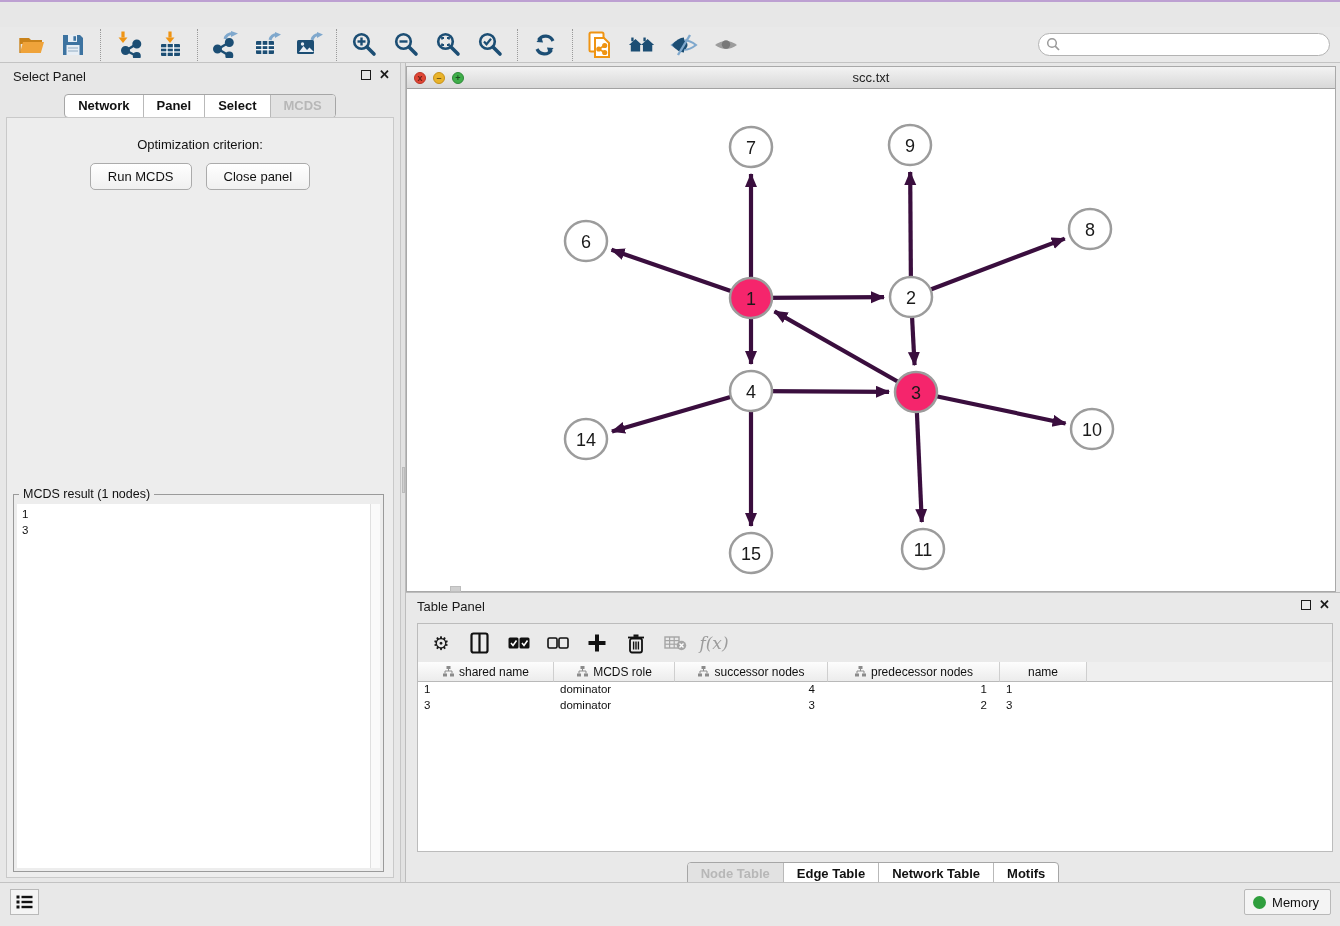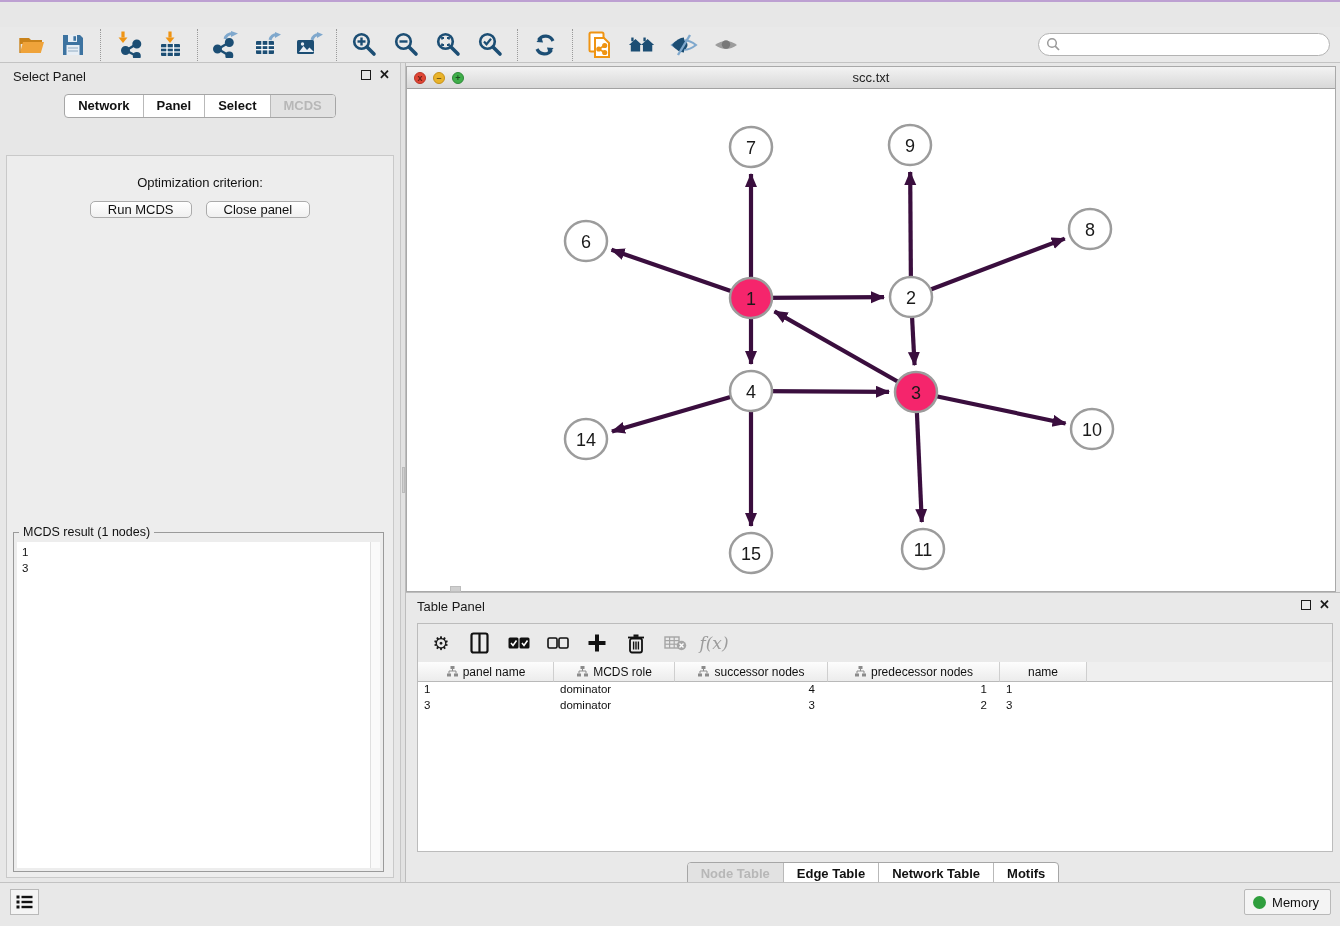--- a/index.html
+++ b/index.html
@@ -31,32 +31,32 @@
   .panel-btns { position:absolute; right:10px; top:6px; display:flex; gap:8px; align-items:center; }
   .float-box { width:10px; height:10px; border:1.5px solid #1a1a1a; display:inline-block; }
   .close-x { font-size:13px; font-weight:bold; color:#1a1a1a; line-height:11px; }
   .seg-tabs { display:flex; border:1px solid #a6a6a6; border-radius:4px; overflow:hidden;
               background:#fff; font-size:13px; font-weight:bold; width:max-content; }
   .seg-tab { padding:3px 13px 4px; border-right:1px solid #b9b9b9; color:#111; }
   .seg-tab:last-child { border-right:none; }
   .seg-tab.active { background:#e2e2e2; color:#b7b7b7; }
   .cp-tabs { position:absolute; top:31px; left:0; right:0; display:flex; justify-content:center; }
   .cp-body { position:absolute; left:6px; right:6px; top:54px; bottom:10px;
-             background:#ededed; border:1px solid #c9c9c9;margin-top:38px; }
+             background:#ededed; border:1px solid #c9c9c9; }
   .crit-label { margin-top:19px; text-align:center; font-size:13px; color:#111; }
   .dropdown { position:relative; margin:9px auto 0; width:310px; height:23px; background:#fff;
               border:1px solid #adadad; border-radius:5px; font-size:13px; line-height:21px;
               padding-left:12px; color:#111; }
   .stepper { position:absolute; right:9px; top:3px; display:flex; flex-direction:column; gap:2px; }
   .tri-up { width:0; height:0; border-left:4px solid transparent; border-right:4px solid transparent;
             border-bottom:6px solid #555; }
   .tri-dn { width:0; height:0; border-left:4px solid transparent; border-right:4px solid transparent;
             border-top:6px solid #555; }
   .cp-buttons { margin-top:11px; display:flex; justify-content:center; gap:14px; }
-  .aqua-btn { height:17px; padding:0 17px; font-size:13px; color:#111; background:linear-gradient(#ffffff,#f0f0f0);
+  .aqua-btn { height:27px; padding:0 17px; font-size:13px; color:#111; background:linear-gradient(#ffffff,#f0f0f0);
               border:1px solid #ababab; border-radius:5px; font-family:inherit; }
   .result-box { position:absolute; left:6px; right:9px; top:376px; bottom:5px; border:1px solid #9a9a9a; }
   .result-legend { position:absolute; top:-8px; left:5px; background:#ededed; padding:0 4px;
                    font-size:12.5px; color:#111; }
   .result-area { position:absolute; left:3px; right:3px; top:9px; bottom:3px; background:#fff;
                  font-size:11.5px; line-height:16px; padding:2px 5px; color:#111; overflow:hidden; }
   .result-scroll { position:absolute; right:0; top:0; bottom:0; width:10px; background:#fafafa;
                    border-left:1px solid #e0e0e0; }
   
   .v-split { position:absolute; left:400px; top:0; width:6px; height:100%; background:#e2e2e2;
@@ -445,21 +445,21 @@
 
         <div class="grid-table">
           <div class="thead">
             <div class="th" style="width:136px">
               <svg width="13" height="13" viewBox="0 0 13 13">
                 <rect x="4.5" y="1" width="4" height="3" fill="#8b8b8b"></rect>
                   <rect x="1" y="8.5" width="4" height="3" fill="#8b8b8b"></rect>
                 <rect x="8" y="8.5" width="4" height="3" fill="#8b8b8b"></rect>
                 <path d="M6.5 4 v2 M3 8.5 V6 h7 v2.5" fill="none" stroke="#8b8b8b" stroke-width="1"></path>
               </svg>
-              <span>panel name</span>
+              <span>shared name</span>
             </div>
             <div class="th" style="width:121px">
               <svg width="13" height="13" viewBox="0 0 13 13">
                 <rect x="4.5" y="1" width="4" height="3" fill="#8b8b8b"></rect>
                   <rect x="1" y="8.5" width="4" height="3" fill="#8b8b8b"></rect>
                 <rect x="8" y="8.5" width="4" height="3" fill="#8b8b8b"></rect>
                 <path d="M6.5 4 v2 M3 8.5 V6 h7 v2.5" fill="none" stroke="#8b8b8b" stroke-width="1"></path>
               </svg>
               <span>MCDS role</span>
             </div>

